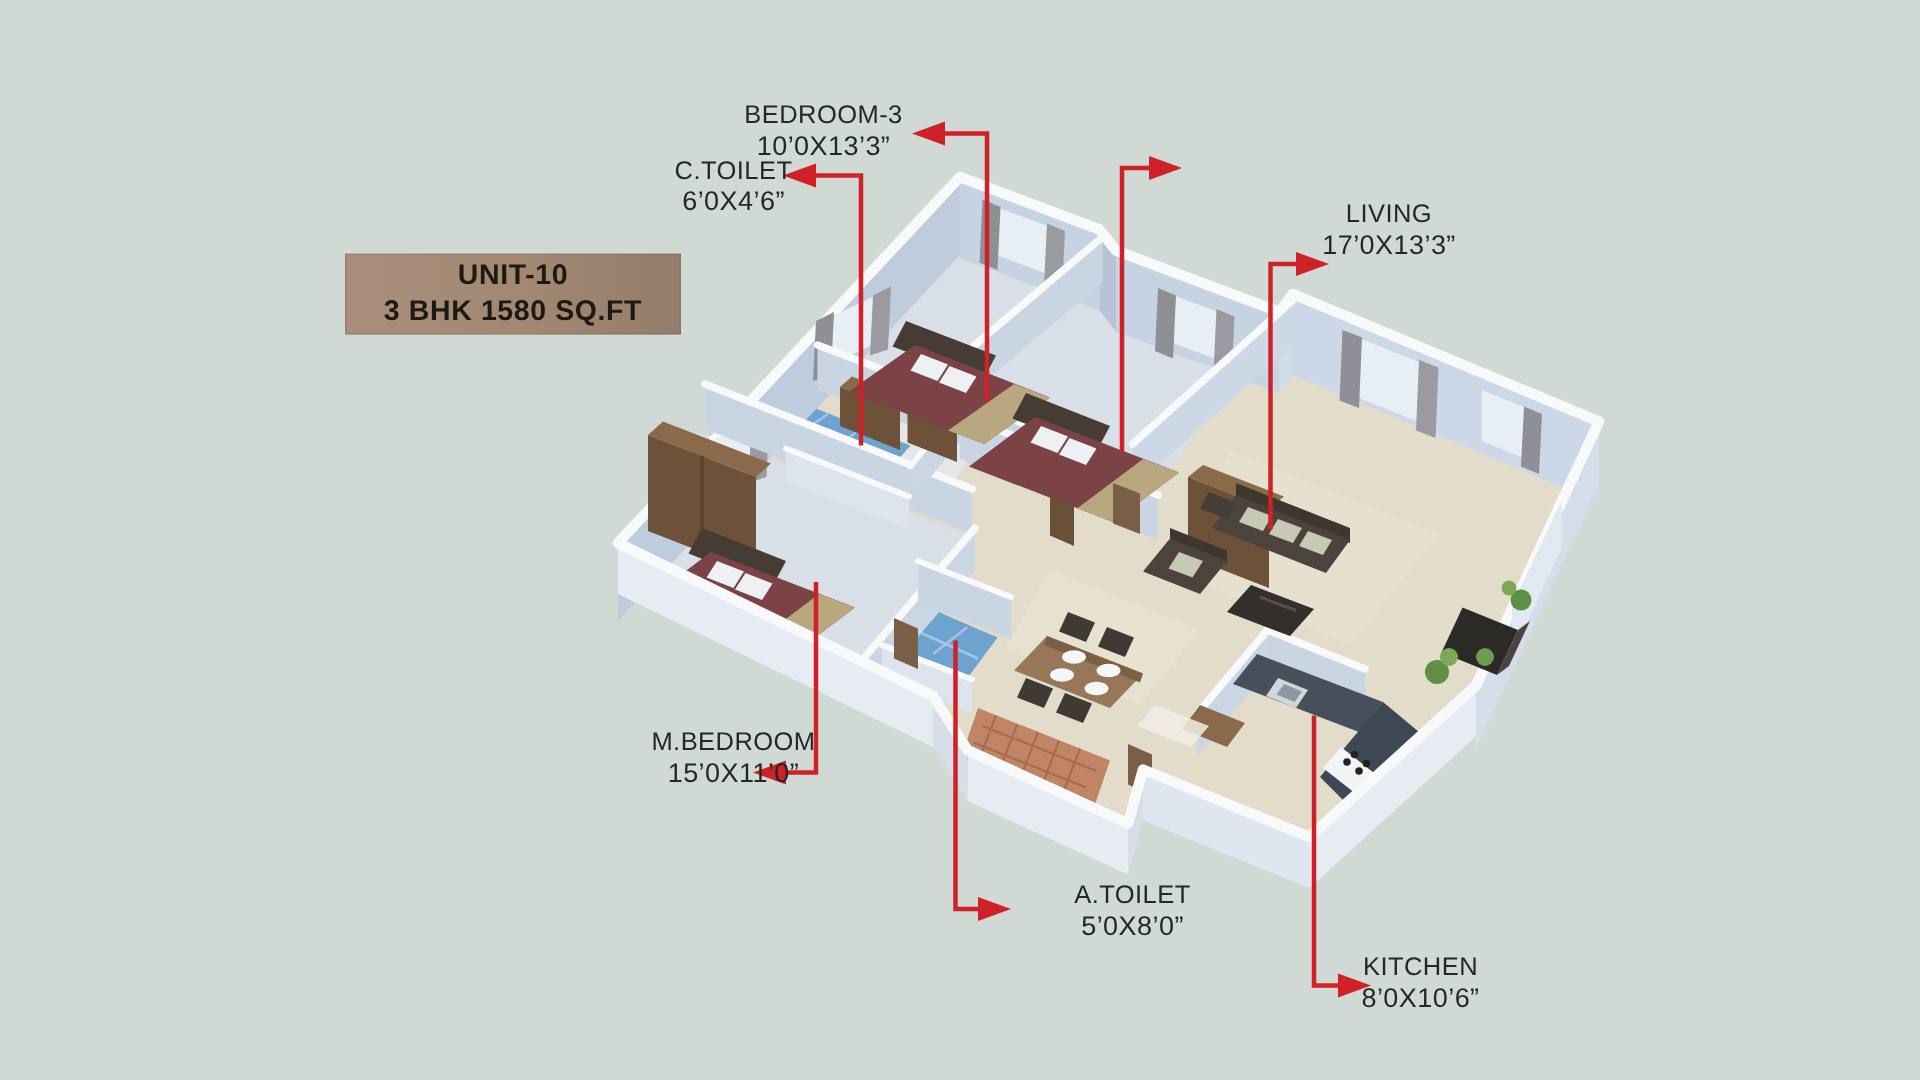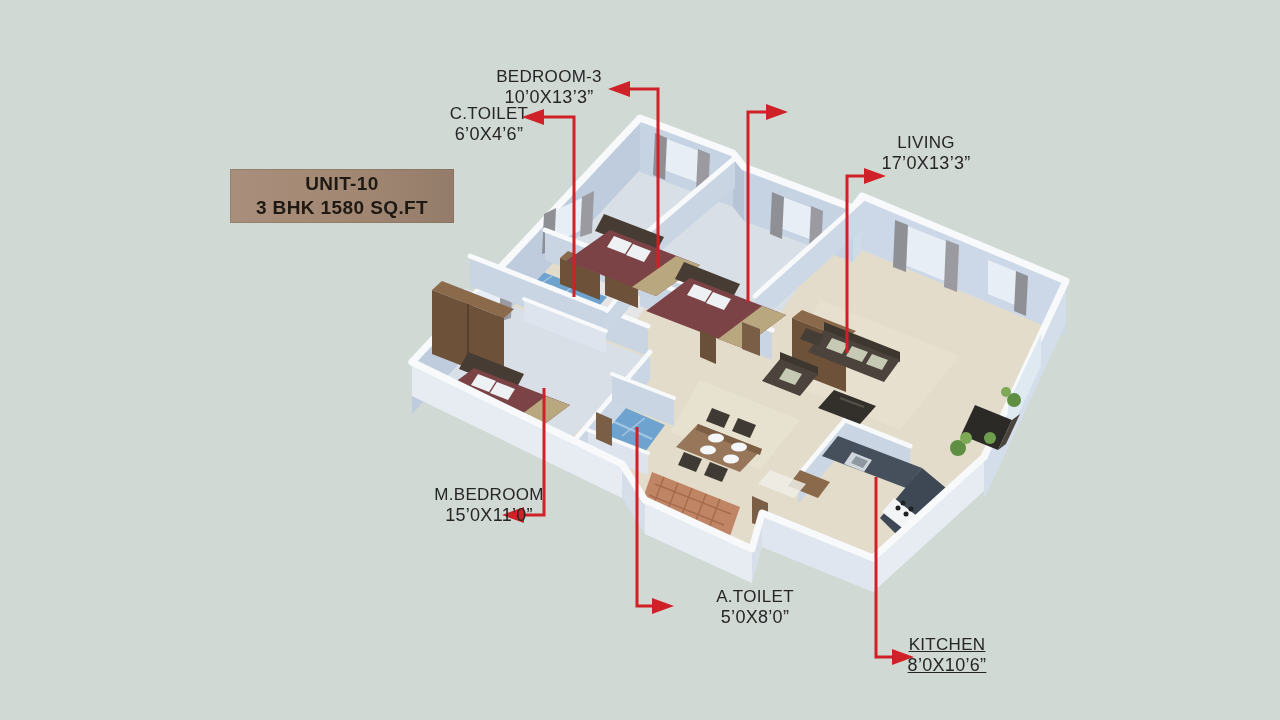--- a/index.html
+++ b/index.html
@@ -289,18 +289,18 @@
   <div class="dim">17’0X13’3”</div>
 </div>
 <div class="room-label" style="left:457px;top:484px;margin-left:32px;">
   <div>M.BEDROOM</div>
   <div class="dim">15’0X11’0”</div>
 </div>
 <div class="room-label" style="left:711px;top:586px;margin-left:44px;">
   <div>A.TOILET</div>
   <div class="dim">5’0X8’0”</div>
 </div>
-<div class="room-label" style="left:947px;top:634px;text-decoration:underline;">
+<div class="room-label" style="left:947px;top:634px;">
   <div>KITCHEN</div>
   <div class="dim">8’0X10’6”</div>
 </div>
 
 </div>
 
 </body></html>

